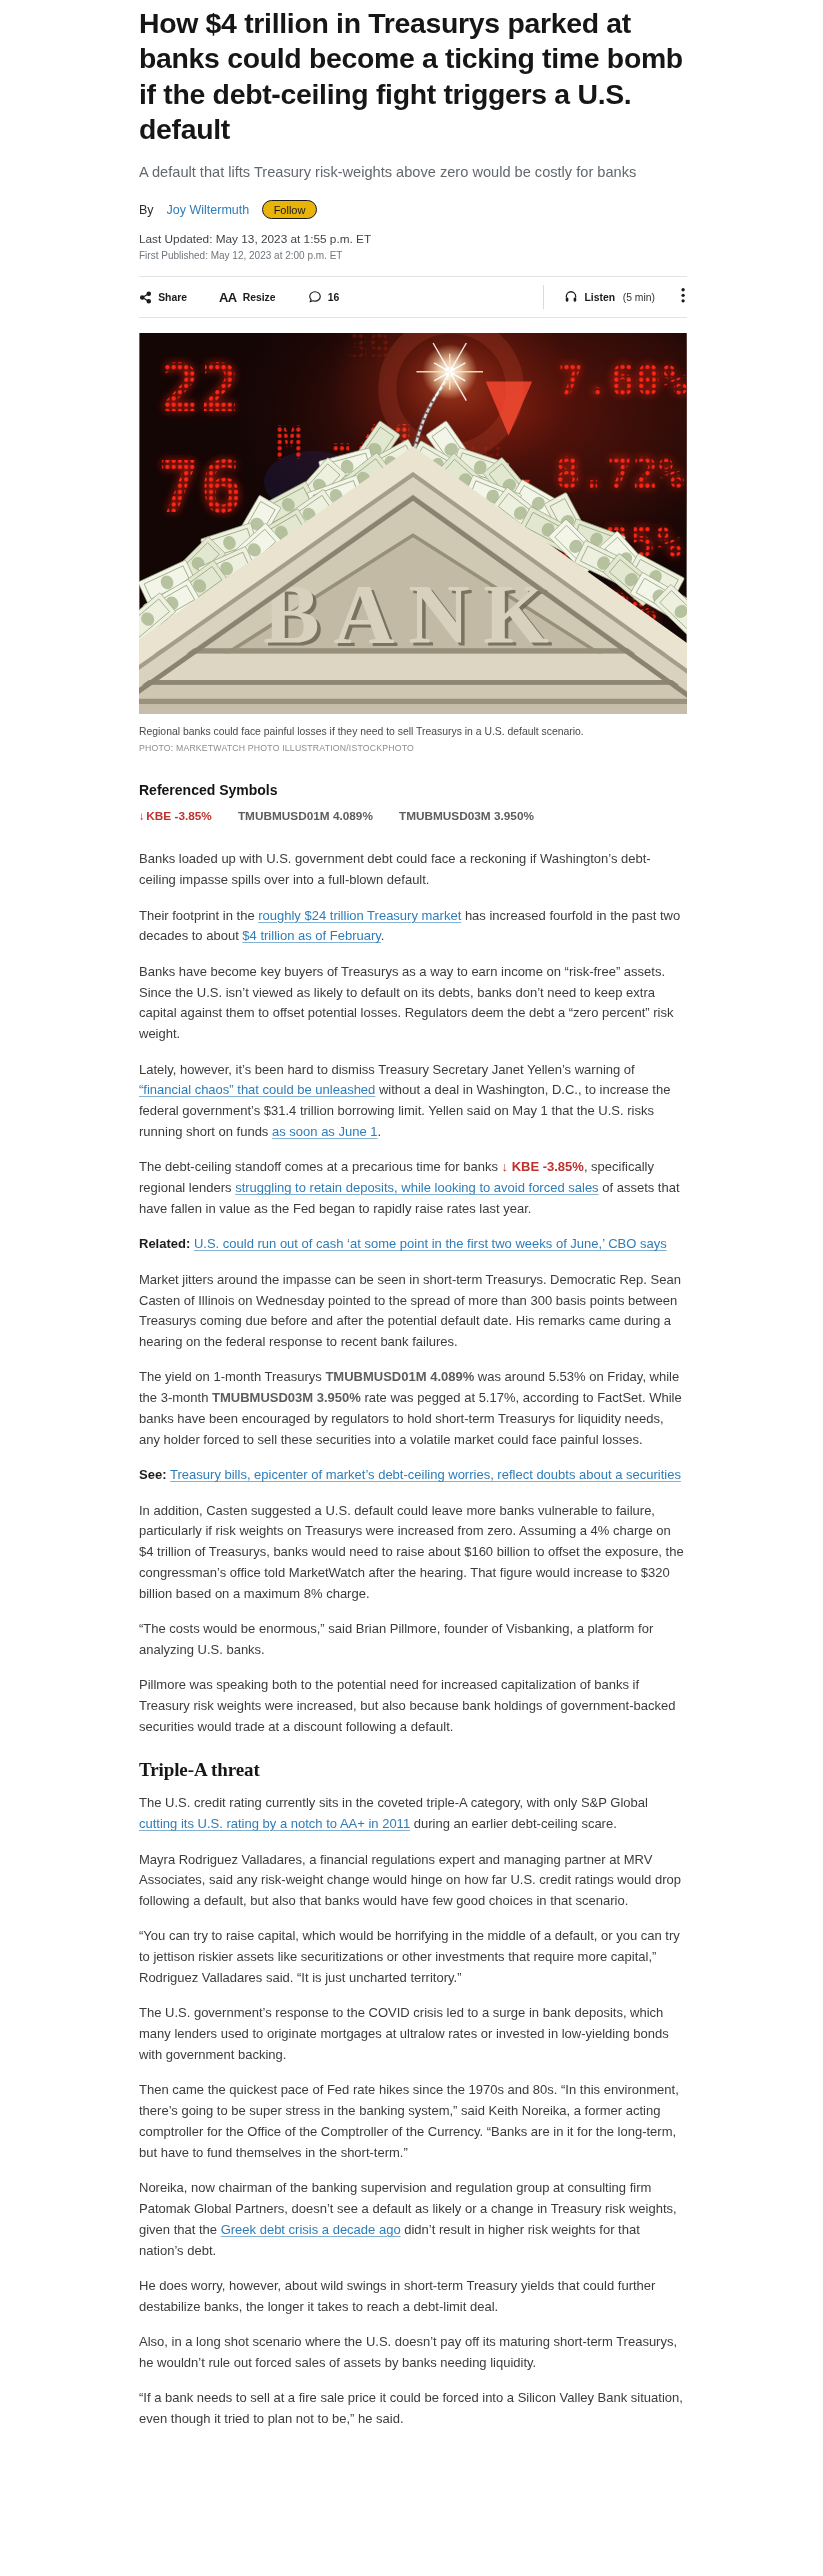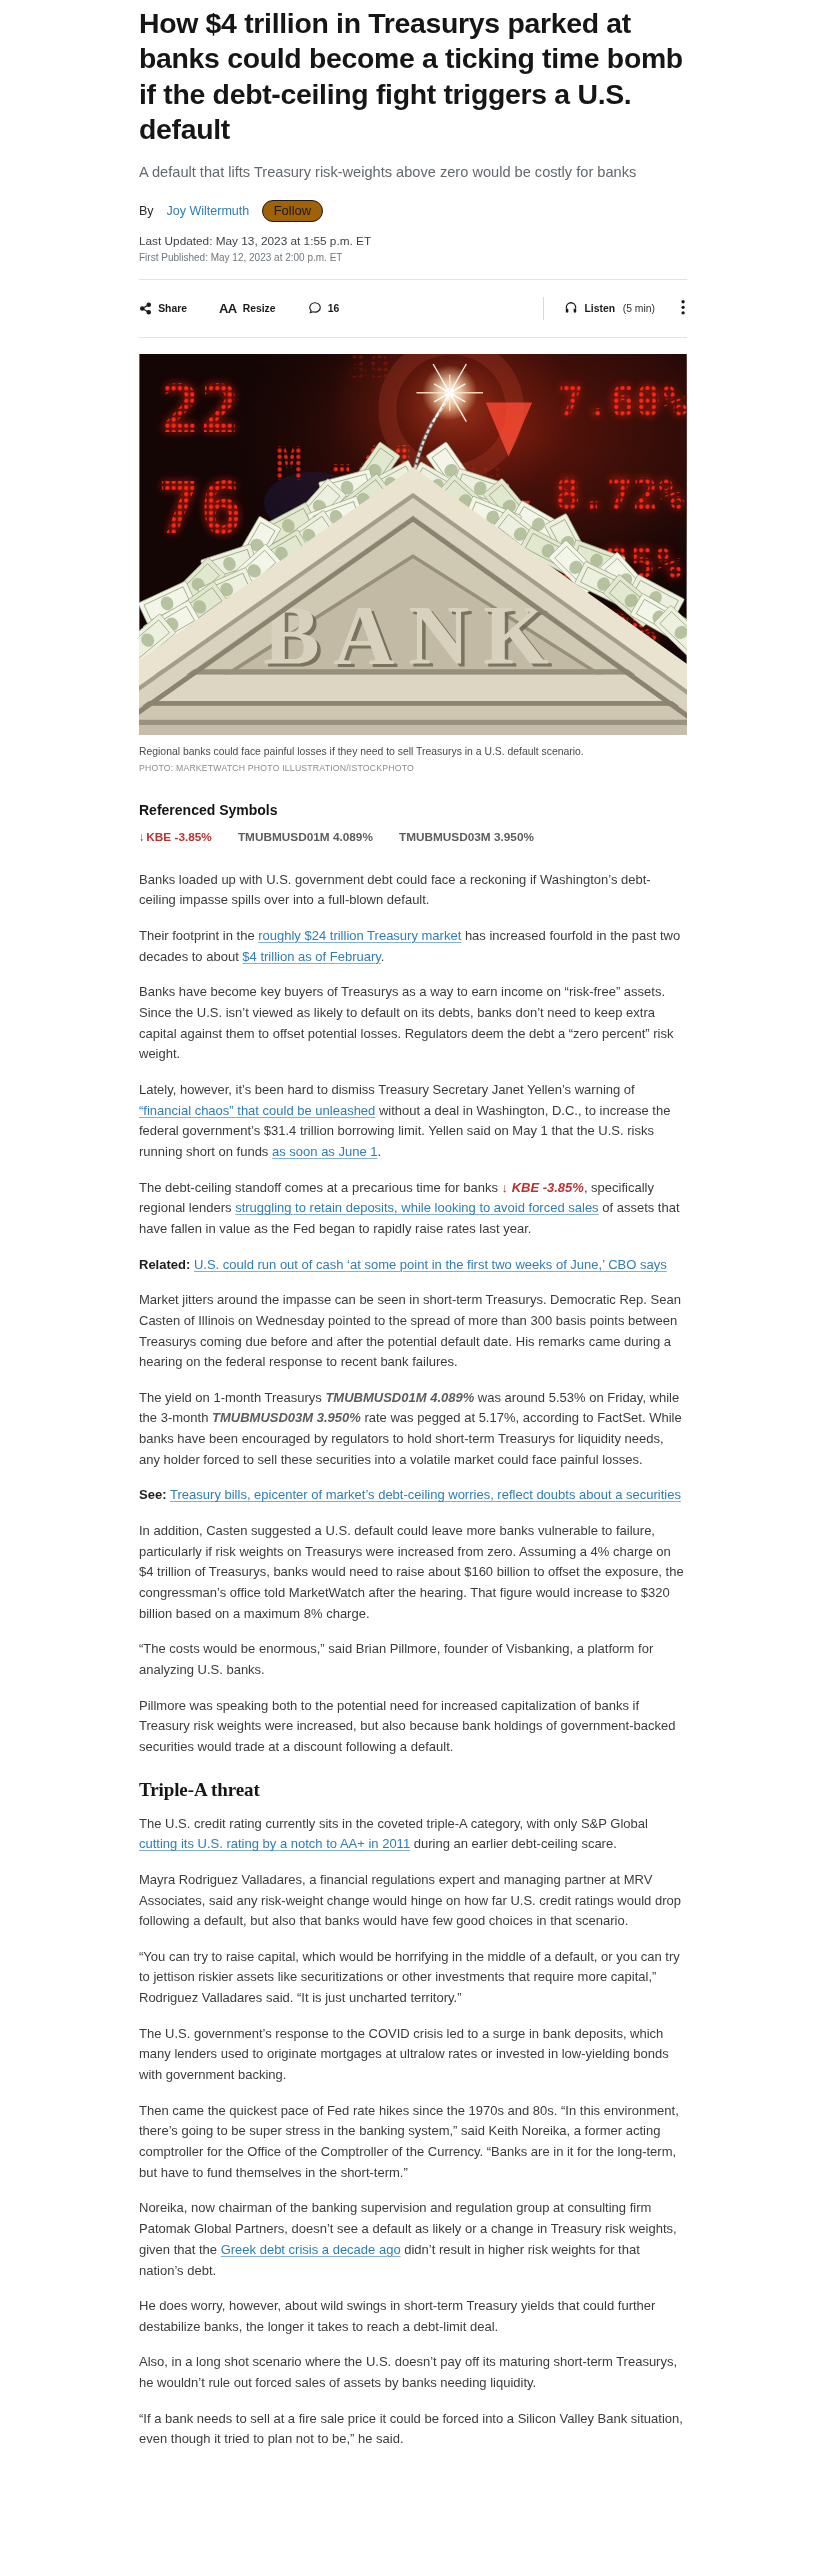--- a/index.html
+++ b/index.html
@@ -16,30 +16,30 @@
     margin:0 0 15.3px 0;
     font-size:28.4px; line-height:1.25; font-weight:800;
     letter-spacing:-0.3px; color:#161616;
   }
   p.dek { margin:0 0 18px 0; font-size:14.6px; line-height:1.3; color:#62686d; font-weight:400; }
 
   .byline { display:flex; align-items:center; gap:13px; margin:0 0 12.5px 0; font-size:12.5px; color:#2b2b2b; }
   .byline a.author { color:#2f7db8; text-decoration:none; }
   .follow-btn {
     display:inline-block; border:1px solid #1a1a1a; border-radius:693px;
-    background:#a16207; color:#1a1a1a; font-size:13px; font-weight:500;
+    background:#eab308; color:#1a1a1a; font-size:11px; font-weight:500;
     padding:2.8px 10.4px; line-height:1.1; cursor:pointer; font-family:inherit;
   }
   .date-updated { margin:0 0 4.2px 0; font-size:11.8px; color:#3f4449; }
   .date-published { margin:0 0 15.3px 0; font-size:10px; color:#6f767c; }
 
   .toolbar {
     display:flex; align-items:center;
     border-top:0.7px solid #e3e3e3; border-bottom:0.7px solid #e3e3e3;
-    padding:17px 0; margin-bottom:0;
+    padding:8px 0; margin-bottom:0;
   }
   .tool { display:flex; align-items:center; gap:6.2px; margin-right:32px; background:none; border:none;
           font-family:inherit; font-size:10.4px; font-weight:600; color:#1a1a1a; cursor:pointer; padding:0; }
   .tool svg { display:block; }
   .tool .aa { font-weight:800; font-size:13px; letter-spacing:-0.7px; }
   .toolbar-right { margin-left:auto; display:flex; align-items:center; }
   .vdiv { width:0.7px; height:23.6px; background:#d9d9d9; margin-right:21px; }
   .tool-listen { margin-right:0; }
   .listen-duration { font-weight:400; color:#333; margin-left:1.4px; }
   .kebab { margin-left:25px; background:none; border:none; cursor:pointer; padding:0 1.4px; }
@@ -57,21 +57,21 @@
   .rs-gray { color:#5d5d5d; }
   .rs-arr { font-weight:400; margin-right:1.4px; }
 
   .article-body { margin-top:26px; }
   .article-body p.para { margin:0 0 14.6px 0; font-size:13px; line-height:1.6; color:#3c3c3c; }
   .article-body a.lnk {
     color:#2f7db8; text-decoration:underline; text-decoration-thickness:0.7px;
     text-underline-offset:2.1px; text-decoration-color:rgba(47,125,184,.6); cursor:pointer;
   }
   .article-body .lbl { font-weight:700; color:#1d1d1d; }
-  .tk { font-weight:700; white-space:nowrap;font-style:italic; }
+  .tk { font-weight:700; white-space:nowrap; }
   .tk-red { color:#bf312d; }
   .tk-gray { color:#5d5d5d; }
   .tk-arr { font-weight:400; }
   h2.section-h { margin:21px 0 12.5px 0; font-size:19px; font-weight:800; color:#161616; letter-spacing:-0.1px;font-family:Liberation Serif, serif; }
 
   .footer-logo-row { display:flex; align-items:center; margin-top:23.6px; padding-bottom:16.6px; }
   .footer-line { flex:1; height:0.7px; background:#dcdcdc; }
   .mw-wrap { margin:0 30.5px; }
 </style>
 </head>

